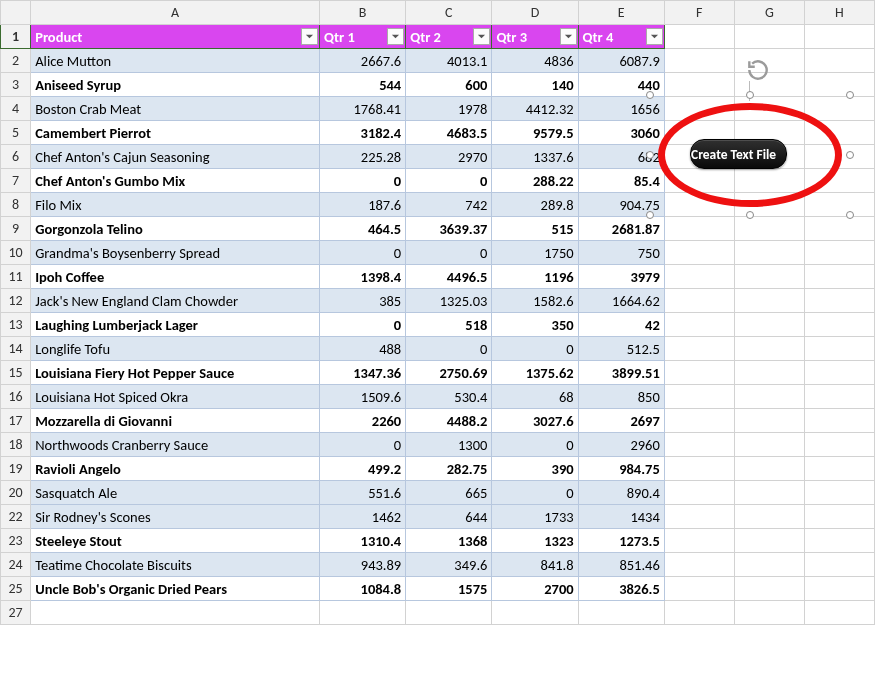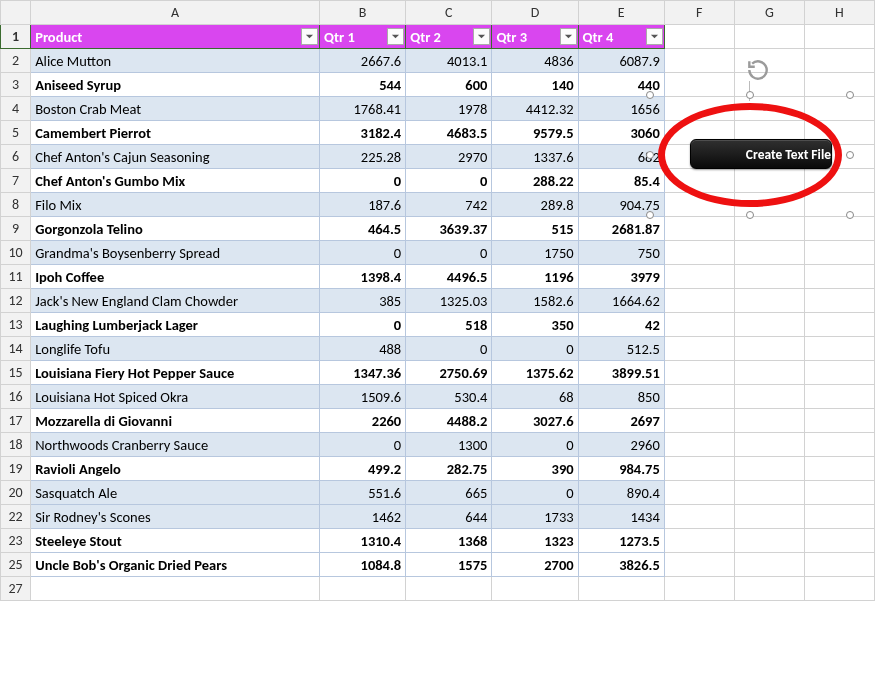--- a/index.html
+++ b/index.html
@@ -92,29 +92,29 @@
     position: absolute;
     left: 8px; top: 8px;
     width: 184px; height: 104px;
     border: 7px solid #ee1111;
     border-radius: 50%;
     background: transparent;
   }
   .btn {
     position: absolute;
     left: 40px; top: 44px;
-    width: 142px; height: 30px;
-    border-radius: 6px;
+    width: 97px; height: 30px;
+    border-radius: 14px;
     background: linear-gradient(#303030,#0a0a0a);
     color: #fff;
     font-weight: bold;
     font-size: 13.5px;
     display: flex;
     align-items: center;
-    justify-content: flex-end;
+    justify-content: flex-start;
     border: 1px solid #000;
     box-shadow: 0 1px 2px rgba(0,0,0,.4), inset 0 1px 0 rgba(255,255,255,.15);
   }
   .handle {
     position: absolute;
     width: 8px; height: 8px;
     background: #fff;
     border: 1px solid #888;
     border-radius: 50%;
   }
@@ -415,20 +415,31 @@
         <td class="rowhdr">23</td>
         <td class="tbl"><span>Steeleye Stout</span></td>
         <td class="tbl num"><span>1310.4</span></td>
         <td class="tbl num"><span>1368</span></td>
         <td class="tbl num"><span>1323</span></td>
         <td class="tbl num"><span>1273.5</span></td>
         <td></td>
         <td></td>
         <td></td>
       </tr>
+      <tr class="band">
+        <td class="rowhdr">24</td>
+        <td class="tbl"><span>Teatime Chocolate Biscuits</span></td>
+        <td class="tbl num"><span>943.89</span></td>
+        <td class="tbl num"><span>349.6</span></td>
+        <td class="tbl num"><span>841.8</span></td>
+        <td class="tbl num"><span>851.46</span></td>
+        <td></td>
+        <td></td>
+        <td></td>
+      </tr>
       <tr class="noband">
         <td class="rowhdr">25</td>
         <td class="tbl"><span>Uncle Bob's Organic Dried Pears</span></td>
         <td class="tbl num"><span>1084.8</span></td>
         <td class="tbl num"><span>1575</span></td>
         <td class="tbl num"><span>2700</span></td>
         <td class="tbl num"><span>3826.5</span></td>
         <td></td>
         <td></td>
         <td></td>

